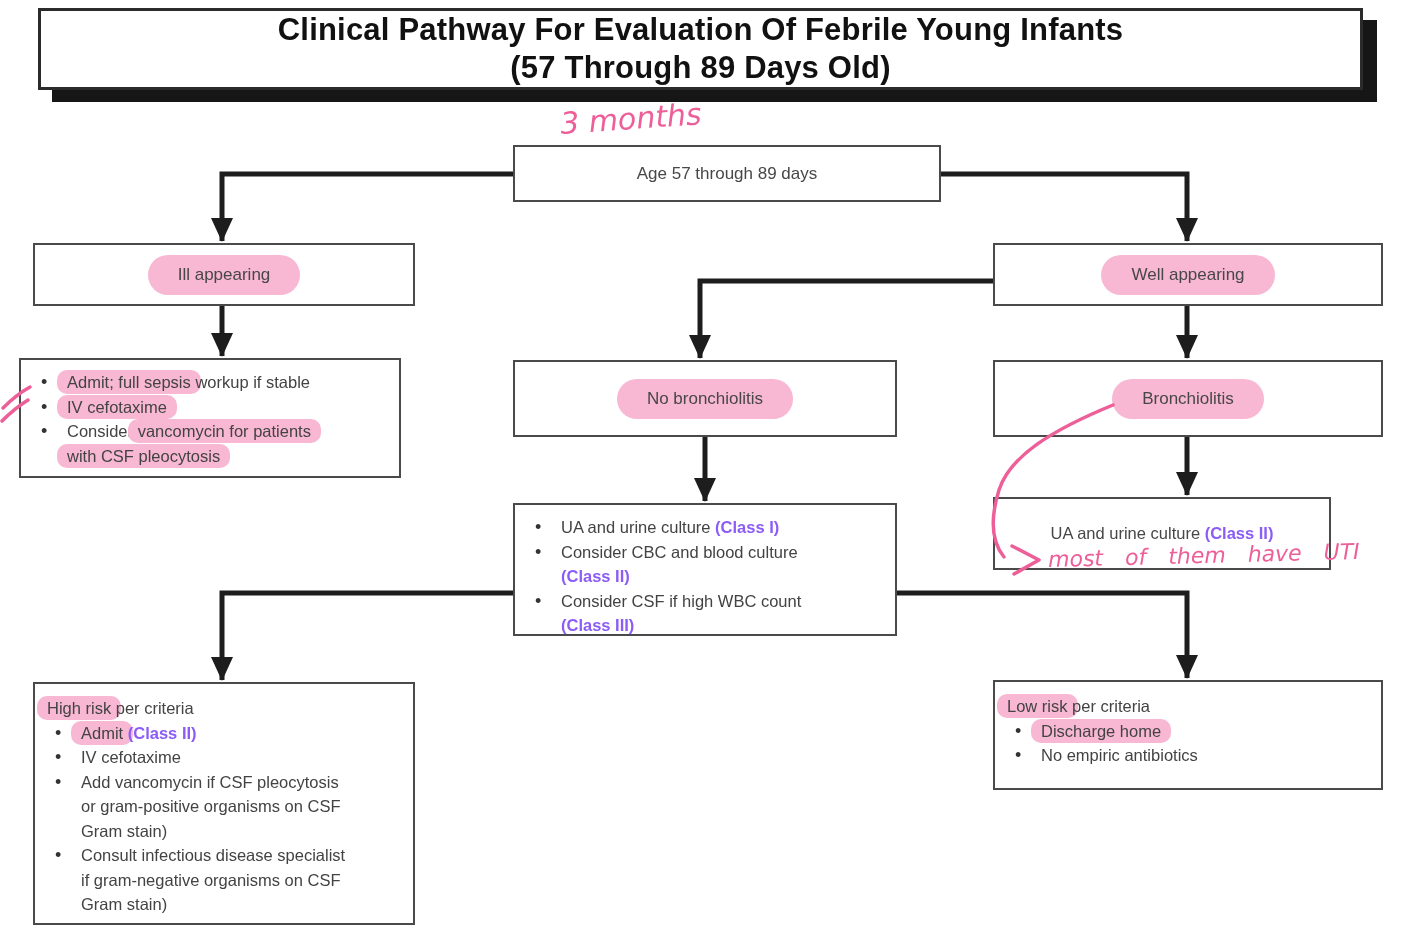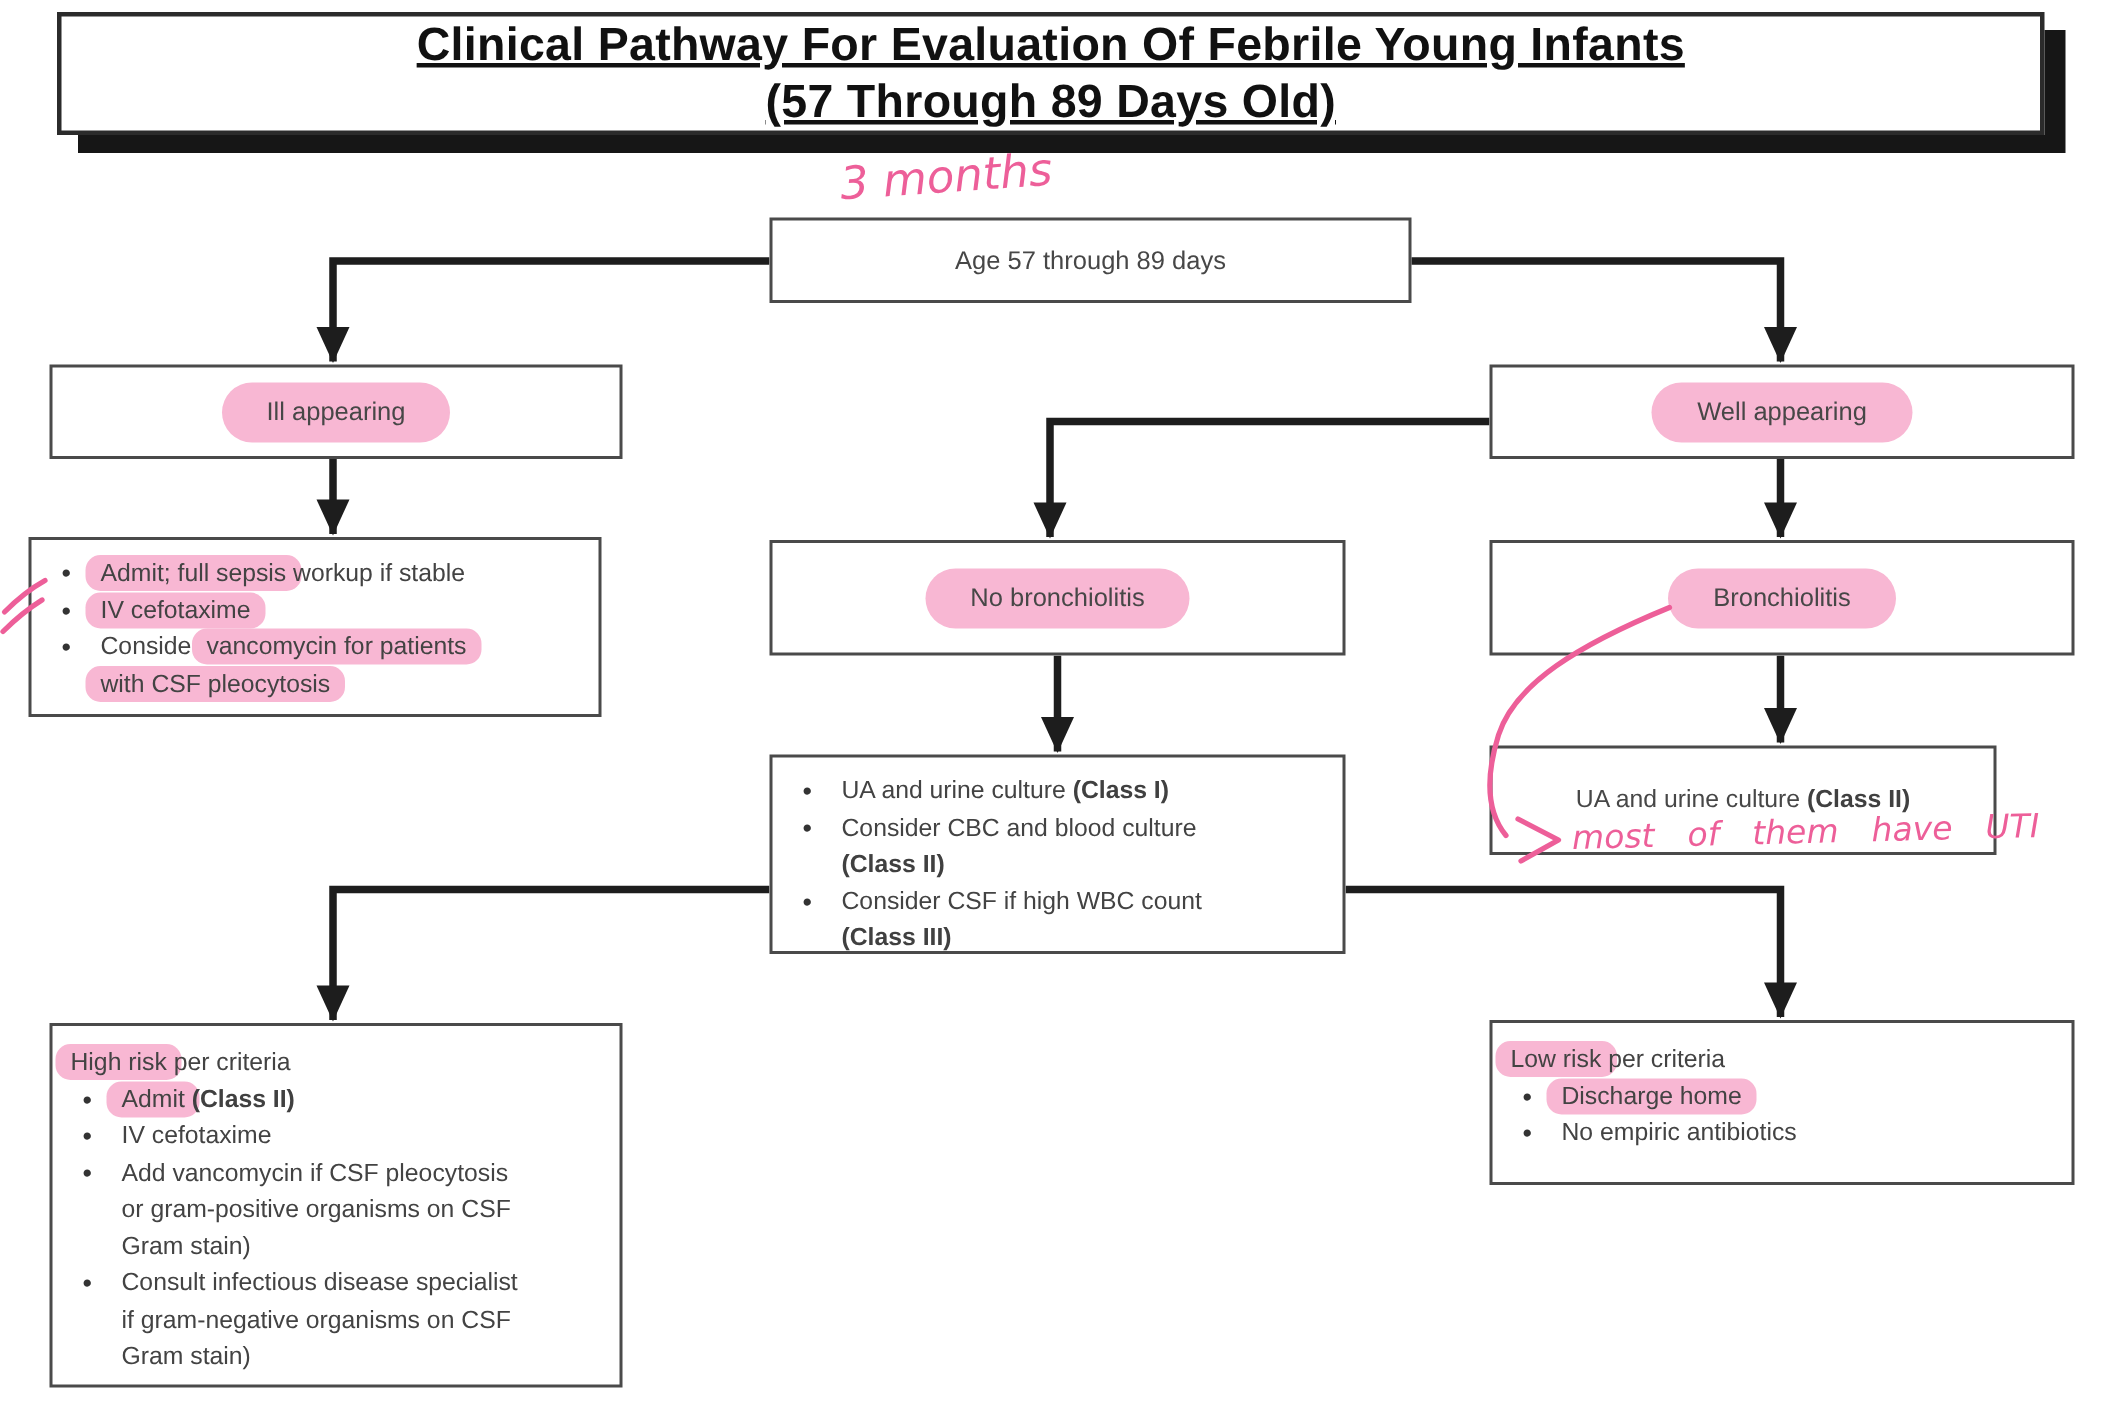--- a/index.html
+++ b/index.html
@@ -16,34 +16,33 @@
   }
   svg.connectors{position:absolute;left:0;top:0;z-index:1;}
   svg.ink{position:absolute;left:0;top:0;z-index:6;pointer-events:none;}
 
   .title-box{
     position:absolute;left:38px;top:8px;width:1325px;height:82px;box-sizing:border-box;
     background:#fff;border:3px solid #2b2b2b;box-shadow:14px 12px 0 #161616;
     display:flex;flex-direction:column;align-items:center;justify-content:center;
     font-weight:bold;font-size:31px;line-height:38px;color:#111;text-align:center;z-index:2;
     letter-spacing:.2px;
-    text-decoration:underline;
   }
 
   .node{
     position:absolute;box-sizing:border-box;background:#fff;
     border:2px solid var(--border);z-index:2;
   }
   .label-node{display:flex;align-items:center;justify-content:center;font-size:17px;color:#474747;}
   .pill-lg{background:var(--hl);border-radius:20px;padding:10px 30px;}
 
   .blist{margin:0;padding:10px 16px 8px 12px;list-style:none;font-size:16.5px;line-height:24.5px;}
   .blist li{position:relative;padding-left:34px;}
   .blist li::before{content:"\2022";position:absolute;left:8px;top:0;font-size:18px;color:#333;}
-  .bd{font-weight:bold;color:#404040;}
+  .bd{font-weight:bold;color:#8b5cf6;}
   .hl{background:var(--hl);border-radius:10px;padding:3px 10px;margin:-3px -10px;
       -webkit-box-decoration-break:clone;box-decoration-break:clone;}
   .head-line{font-size:16.5px;line-height:24.5px;padding:12px 14px 0 12px;}
 
   .hand{
     position:absolute;z-index:7;color:var(--ink);
     font-family:"DejaVu Sans", sans-serif;font-style:italic;white-space:nowrap;
   }
   .three-months{left:560px;top:101px;font-size:30px;transform:rotate(-4deg);}
   .uti-note{left:1048px;top:543px;font-size:22px;word-spacing:15px;transform:rotate(-1.5deg);}

